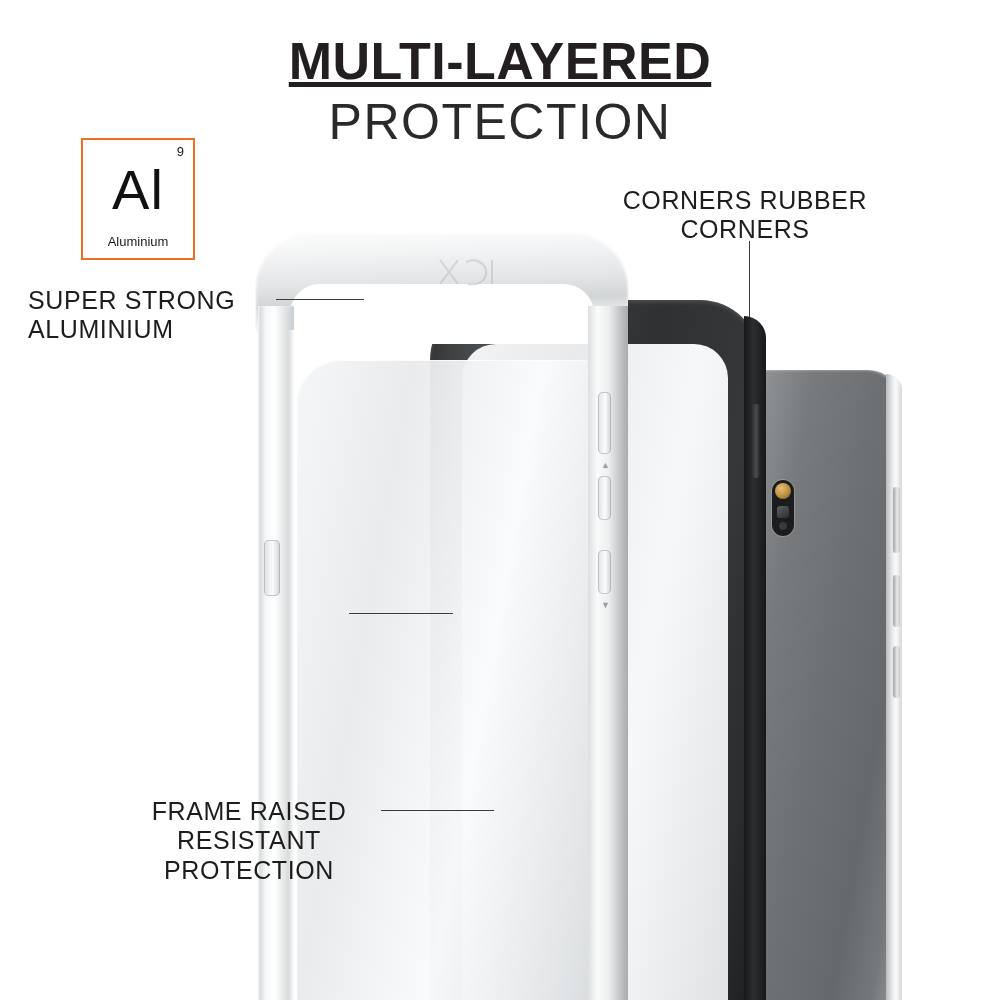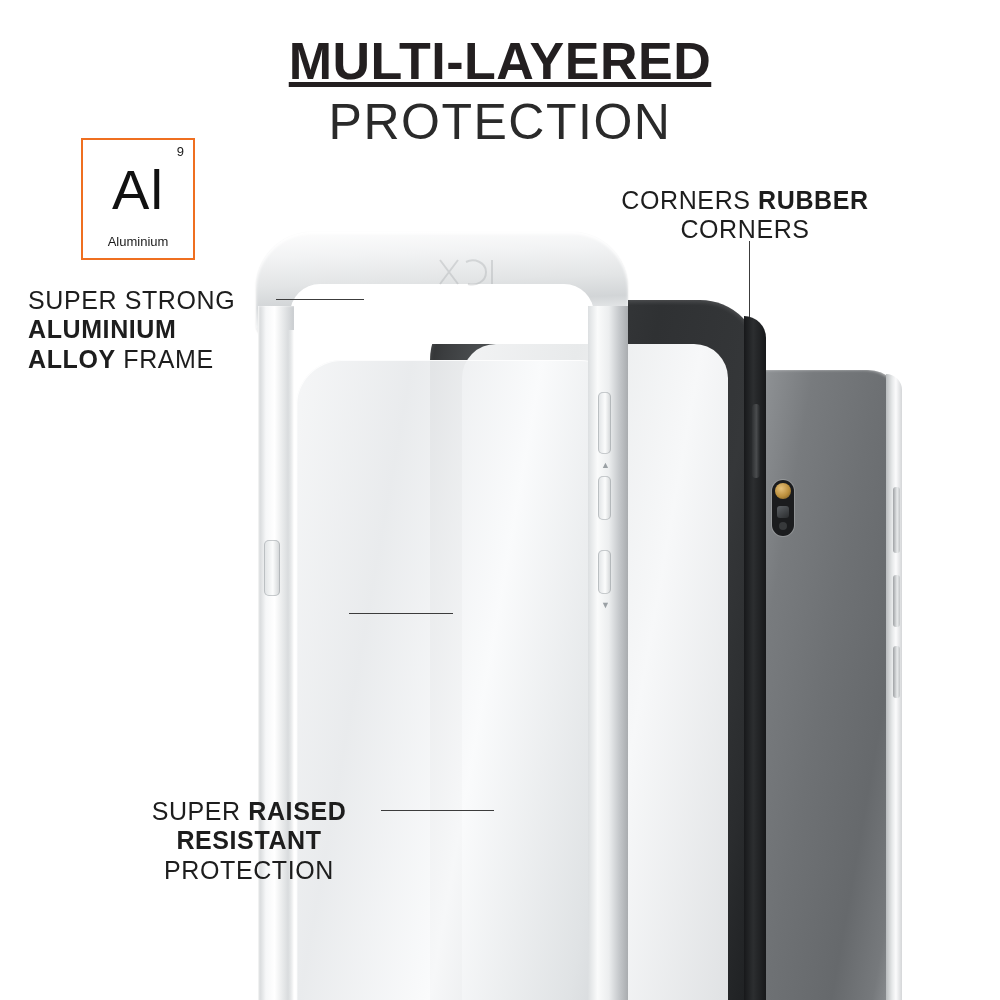--- a/index.html
+++ b/index.html
@@ -32,21 +32,21 @@
     font-size:56px;line-height:56px;font-weight:400;color:#111;letter-spacing:1px;
   }
   #al-name{
     position:absolute;left:0;right:0;bottom:9px;text-align:center;
     font-size:13px;color:#1a1a1a;
   }
 
   
   .callout{position:absolute;color:#1d1d1d;line-height:1.17;white-space:nowrap;}
   .callout .ln{display:block;}
-  .callout b{font-weight:bold;}
+  .callout b{font-weight:normal;}
   #co-alloy{left:28px;top:286px;font-size:25px;letter-spacing:0.6px;width:232px;}
   #co-rubber{left:604px;top:186px;font-size:25px;letter-spacing:0.6px;text-align:center;width:282px;}
   #co-tpu{left:190px;top:601px;font-size:25px;letter-spacing:0.6px;text-align:center;width:152px;}
   #co-scratch{left:118px;top:797px;font-size:25px;letter-spacing:0.6px;text-align:center;width:262px;}
 
   
   .lead{position:absolute;background:#3c3c3c;}
   .lead.h{height:1px;}
   .lead.v{width:1px;}
   #lead-alloy{left:276px;top:299px;width:88px;}
@@ -254,31 +254,30 @@
 
   <div id="al-badge">
     <div id="al-num">9</div>
     <div id="al-sym">Al</div>
     <div id="al-name">Aluminium</div>
   </div>
 
   <div class="callout" id="co-alloy">
     <span class="ln">SUPER STRONG</span>
     <span class="ln"><b>ALUMINIUM</b></span>
-    <span class="ln"><b>ALLOY</b><span> FRAME</span></span>
   </div>
 
   <div class="callout" id="co-rubber">
     <span class="ln"><span>CORNERS </span><b>RUBBER</b></span>
     <span class="ln">CORNERS</span>
   </div>
 
 
   <div class="callout" id="co-scratch">
-    <span class="ln"><span>SUPER </span><b>RAISED</b></span>
+    <span class="ln"><span>FRAME </span><b>RAISED</b></span>
     <span class="ln"><b>RESISTANT</b></span>
     <span class="ln">PROTECTION</span>
   </div>
 
   <div class="lead h" id="lead-alloy"></div>
   <div class="lead v" id="lead-rubber"></div>
   <div class="lead h" id="lead-tpu"></div>
   <div class="lead h" id="lead-scratch"></div>
 
 </div>

